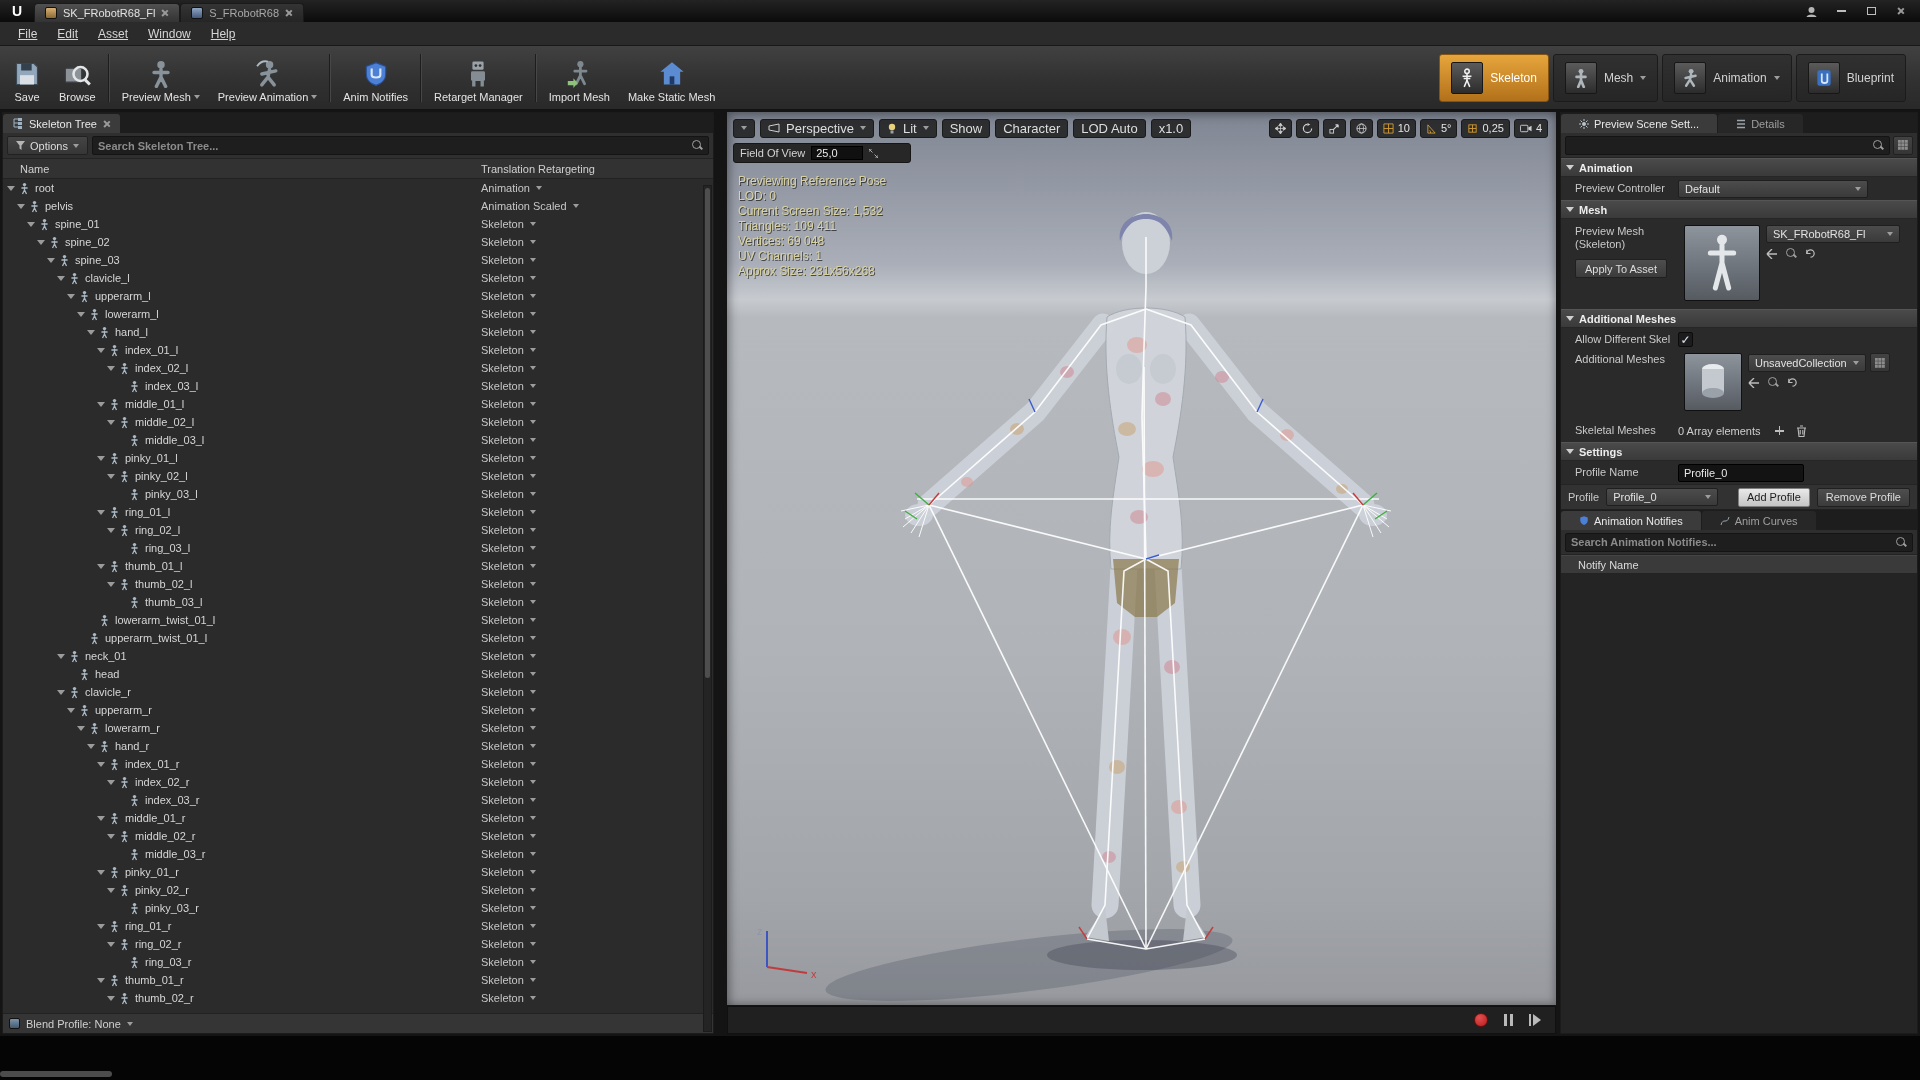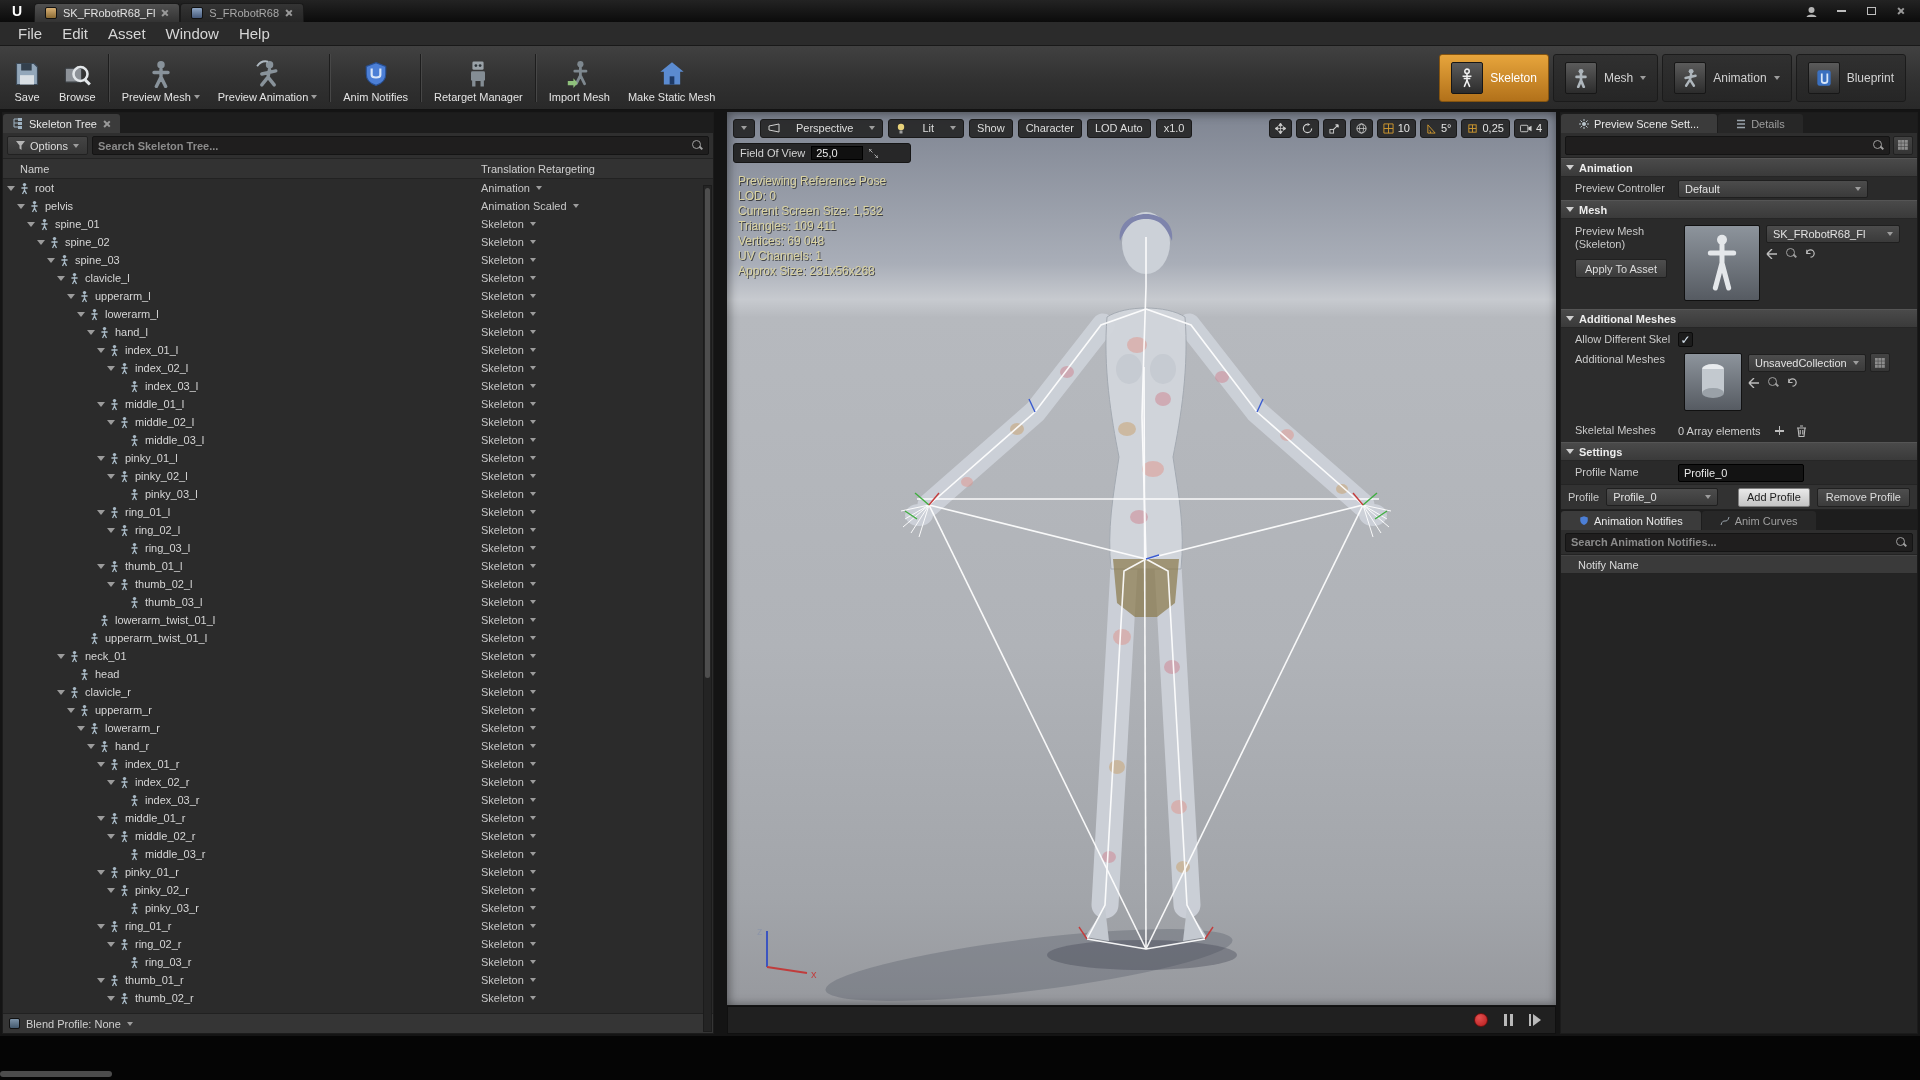--- a/index.html
+++ b/index.html
@@ -17,21 +17,21 @@
 .x-icon{position:relative;width:8px;height:8px;display:inline-block;}
 .x-icon::before,.x-icon::after{content:"";position:absolute;left:3px;top:0;width:1.5px;height:8px;background:#9a9a9a;}
 .x-icon::before{transform:rotate(45deg);} .x-icon::after{transform:rotate(-45deg);}
 .win-controls{margin-left:auto;display:flex;align-items:center;gap:4px;padding-right:6px;}
 .win-btn{width:26px;height:16px;display:flex;align-items:center;justify-content:center;color:#bdbdbd;}
 .min-glyph{width:9px;height:2px;background:#bdbdbd;}
 .max-glyph{width:9px;height:8px;border:1.5px solid #bdbdbd;}
 
 
 .menubar{position:absolute;left:0;top:22px;width:1920px;height:24px;background:#2b2b2b;border-bottom:1px solid #191919;display:flex;align-items:center;padding-left:8px;z-index:10;}
-.menu-item{padding:0 10px;color:#d6d6d6;font-size:15px;}
+.menu-item{padding:0 10px;color:#d6d6d6;font-size:12px;text-decoration:underline;}
 
 
 .toolbar{position:absolute;left:0;top:46px;width:1920px;height:64px;background:linear-gradient(#414141,#313131 55%,#292929);border-bottom:1px solid #121212;display:flex;align-items:center;padding:0 4px;z-index:10;}
 .tb-btn{display:flex;flex-direction:column;align-items:center;justify-content:flex-end;gap:3px;padding:4px 9px;color:#e4e4e4;font-size:11px;height:58px;}
 .tb-btn .ico{height:32px;display:flex;align-items:flex-end;}
 .tb-lrow{display:flex;align-items:center;gap:3px;}
 .tb-sep{width:0;height:48px;border-left:1px solid #1d1d1d;border-right:1px solid #474747;margin:0 3px;}
 .caret{width:0;height:0;border-left:3.5px solid transparent;border-right:3.5px solid transparent;border-top:4.5px solid #9d9d9d;display:inline-block;}
 .modes{margin-left:auto;display:flex;align-items:center;gap:4px;padding-right:10px;}
 .mode-btn{height:48px;display:flex;align-items:center;gap:7px;padding:0 11px;background:linear-gradient(#303030,#262626);border:1px solid #1b1b1b;border-radius:3px;color:#d2d2d2;font-size:12px;}
@@ -63,21 +63,21 @@
 .ret-cell{position:absolute;left:478px;display:flex;align-items:center;gap:6px;color:#c6c6c6;}
 .vscroll{position:absolute;right:1px;top:1px;width:9px;bottom:1px;background:#242424;border:1px solid #1c1c1c;}
 .vscroll .thumb{position:absolute;left:1px;right:1px;top:2px;height:58%;background:#4e4e4e;border-radius:3px;}
 .blend-bar{height:20px;background:#353535;border-top:1px solid #212121;display:flex;align-items:center;gap:6px;padding:0 6px;color:#d0d0d0;flex:none;}
 .blend-ico{width:11px;height:11px;border-radius:2px;background:linear-gradient(#7d93a8,#43596e);border:1px solid #111;}
 
 
 .viewport{position:absolute;left:727px;top:112px;width:829px;height:893px;overflow:hidden;background:linear-gradient(180deg,#7f8592 0%,#a9aeb8 17%,#c7cacf 21%,#b6b9be 23%,#b0b3b8 60%,#a2a5aa 88%,#97999e 100%);box-shadow:inset 3px 3px 10px rgba(0,0,0,.30), inset -2px -2px 8px rgba(0,0,0,.22);}
 .vp-char{position:absolute;left:40px;top:55px;width:760px;height:870px;}
 .vp-toolbar{position:absolute;left:6px;right:8px;top:6px;height:20px;display:flex;align-items:center;gap:5px;}
-.vp-btn{height:19px;background:rgba(33,33,33,.88);border:1px solid #1a1a1a;border-radius:3px;display:flex;align-items:center;gap:16px;padding:0 7px;color:#dedede;font-size:11px;}
+.vp-btn{height:19px;background:rgba(33,33,33,.88);border:1px solid #1a1a1a;border-radius:3px;display:flex;align-items:center;gap:6px;padding:0 7px;color:#dedede;font-size:13px;}
 .vp-tools{margin-left:auto;display:flex;align-items:center;gap:4px;}
 .vp-ibtn{height:19px;min-width:21px;background:rgba(33,33,33,.88);border:1px solid #1a1a1a;border-radius:3px;display:flex;align-items:center;justify-content:center;gap:4px;padding:0 5px;color:#e4e4e4;}
 .fov-bar{position:absolute;left:6px;top:31px;width:178px;height:20px;background:rgba(30,30,30,.92);border:1px solid #161616;border-radius:3px;display:flex;align-items:center;gap:6px;padding:4px 6px;color:#d4d4d4;}
 .fov-value{width:52px;height:14px;background:#101010;border:1px solid #000;color:#e8e8e8;display:flex;align-items:center;padding:0 4px;}
 .vp-stats{position:absolute;left:11px;top:62px;color:#d9d2a0;font-size:12px;line-height:15px;text-shadow:1px 1px 0 rgba(0,0,0,.6);}
 .vp-gizmo{position:absolute;left:22px;bottom:26px;}
 
 
 .playbar{position:absolute;left:727px;top:1006px;width:829px;height:28px;background:#202020;border:1px solid #101010;display:flex;align-items:center;justify-content:flex-end;gap:16px;padding-right:14px;}
 .rec-btn{width:14px;height:14px;border-radius:50%;background:radial-gradient(circle at 35% 30%,#e45050,#b51d1d);border:1px solid #6d0f0f;}

